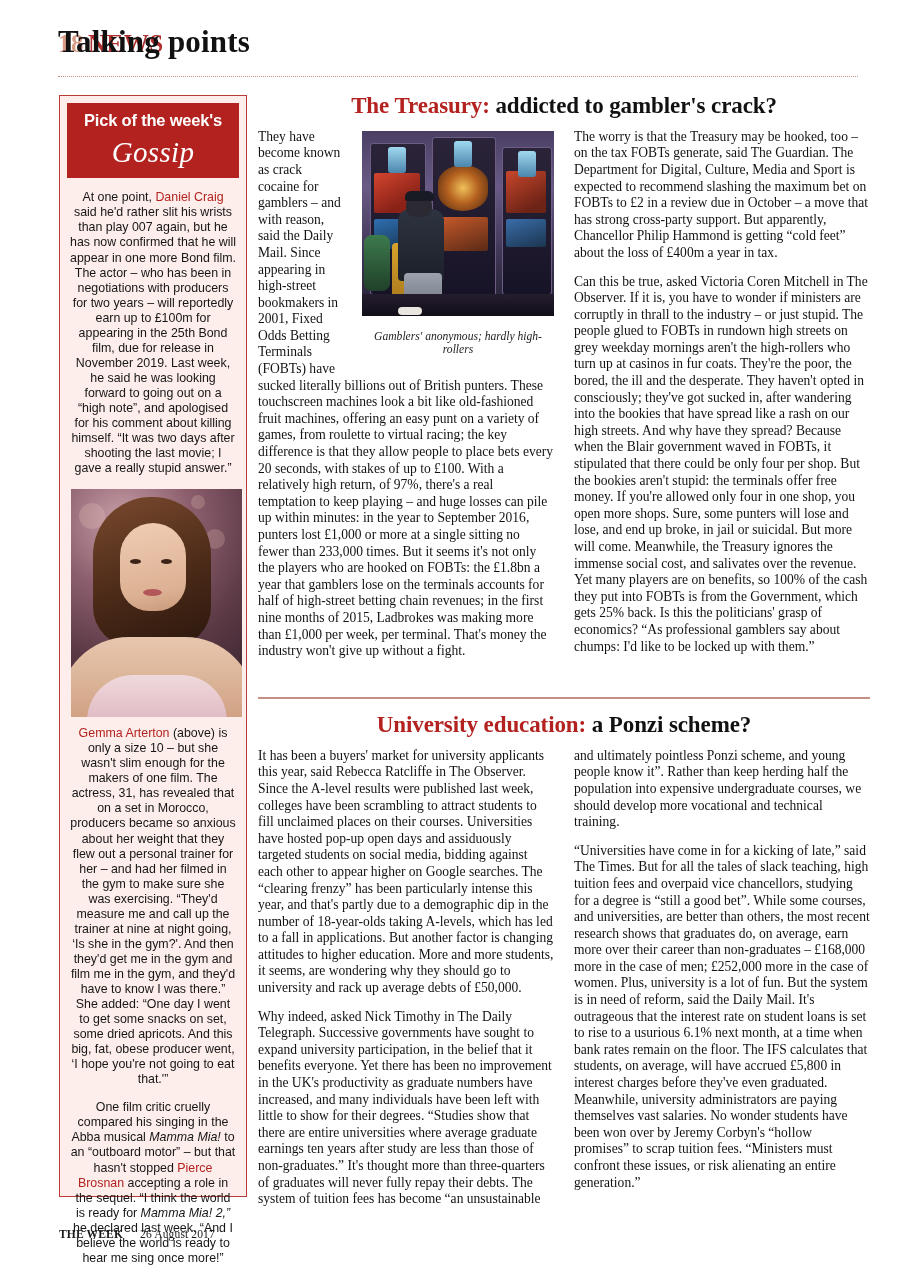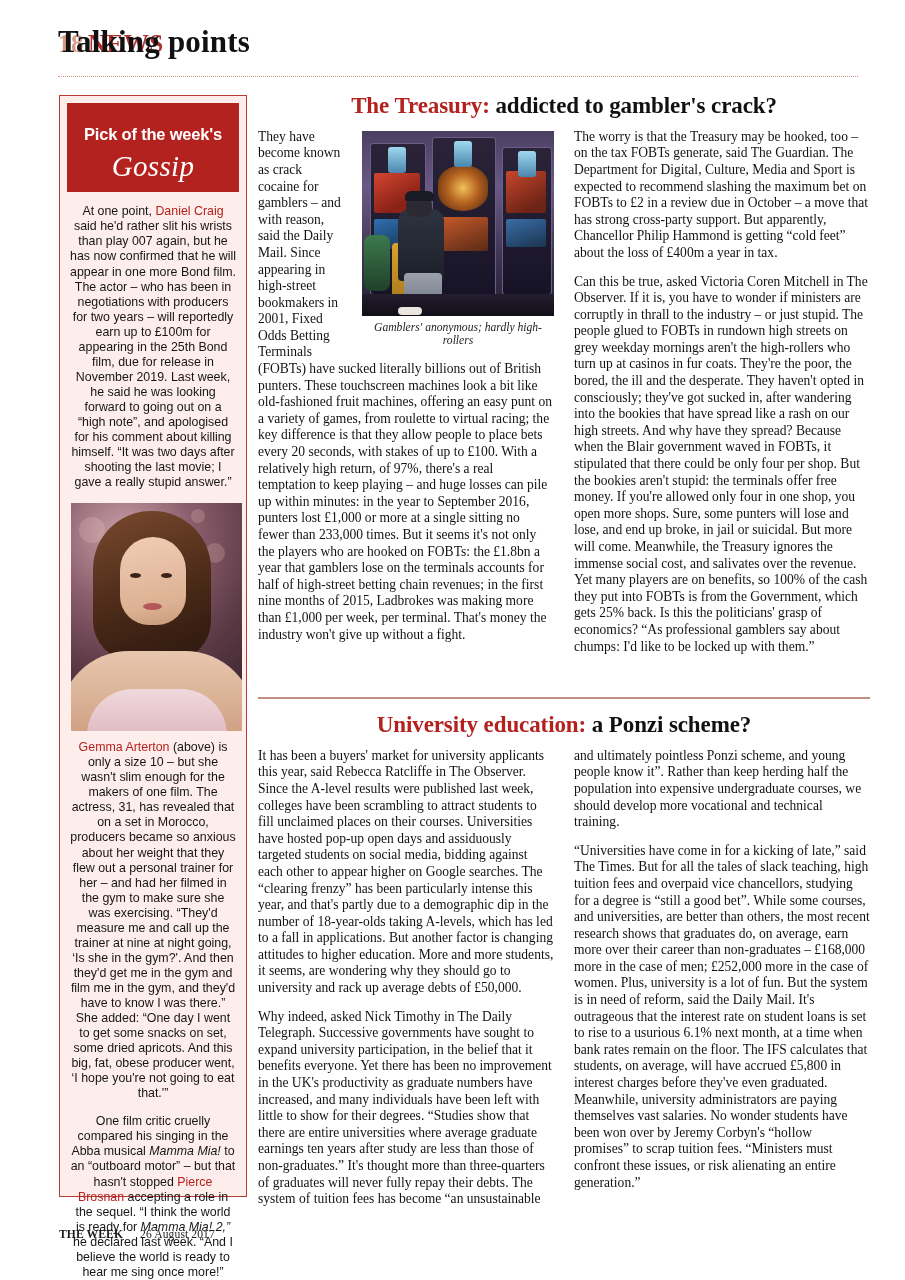--- a/index.html
+++ b/index.html
@@ -76,21 +76,21 @@
     width: 188px;
     height: 1102px;
     background: #fdeeeb;
     border: 1.5px solid #b83b36;
     box-sizing: border-box;
     padding: 8px 8px 10px 8px;
   }
   .gossip-head {
     background: #b3221f;
     margin: -1px -1px 0 -1px;
-    padding: 23px 6px 11px 6px;
+    padding: 9px 6px 11px 6px;
     text-align: center;
   }
   .gossip-line1 {
     font-family: "Liberation Sans", sans-serif;
     font-weight: bold;
     font-size: 16.5px;
     color: #ffffff;
     letter-spacing: -0.2px;
     line-height: 1.05;
   }
@@ -295,21 +295,21 @@
     position:absolute; left:0; bottom:0; width:100%; height:22px;
     background: linear-gradient(180deg,#241d2e 0%, #120e18 100%);
   }
   .fig-cap {
     font-family: "Liberation Serif", serif;
     font-style: italic;
     font-size: 11.6px;
     line-height: 13px;
     color: #222;
     text-align: center;
-    padding-top: 5px;
+    padding-top: 14px;
   }
 
   .section-rule {
     position: absolute;
     left: 258px;
     width: 612px;
     height: 0;
     border-top: 2.2px solid #c58f84;
   }
   .rule1 { top: 697px; }

